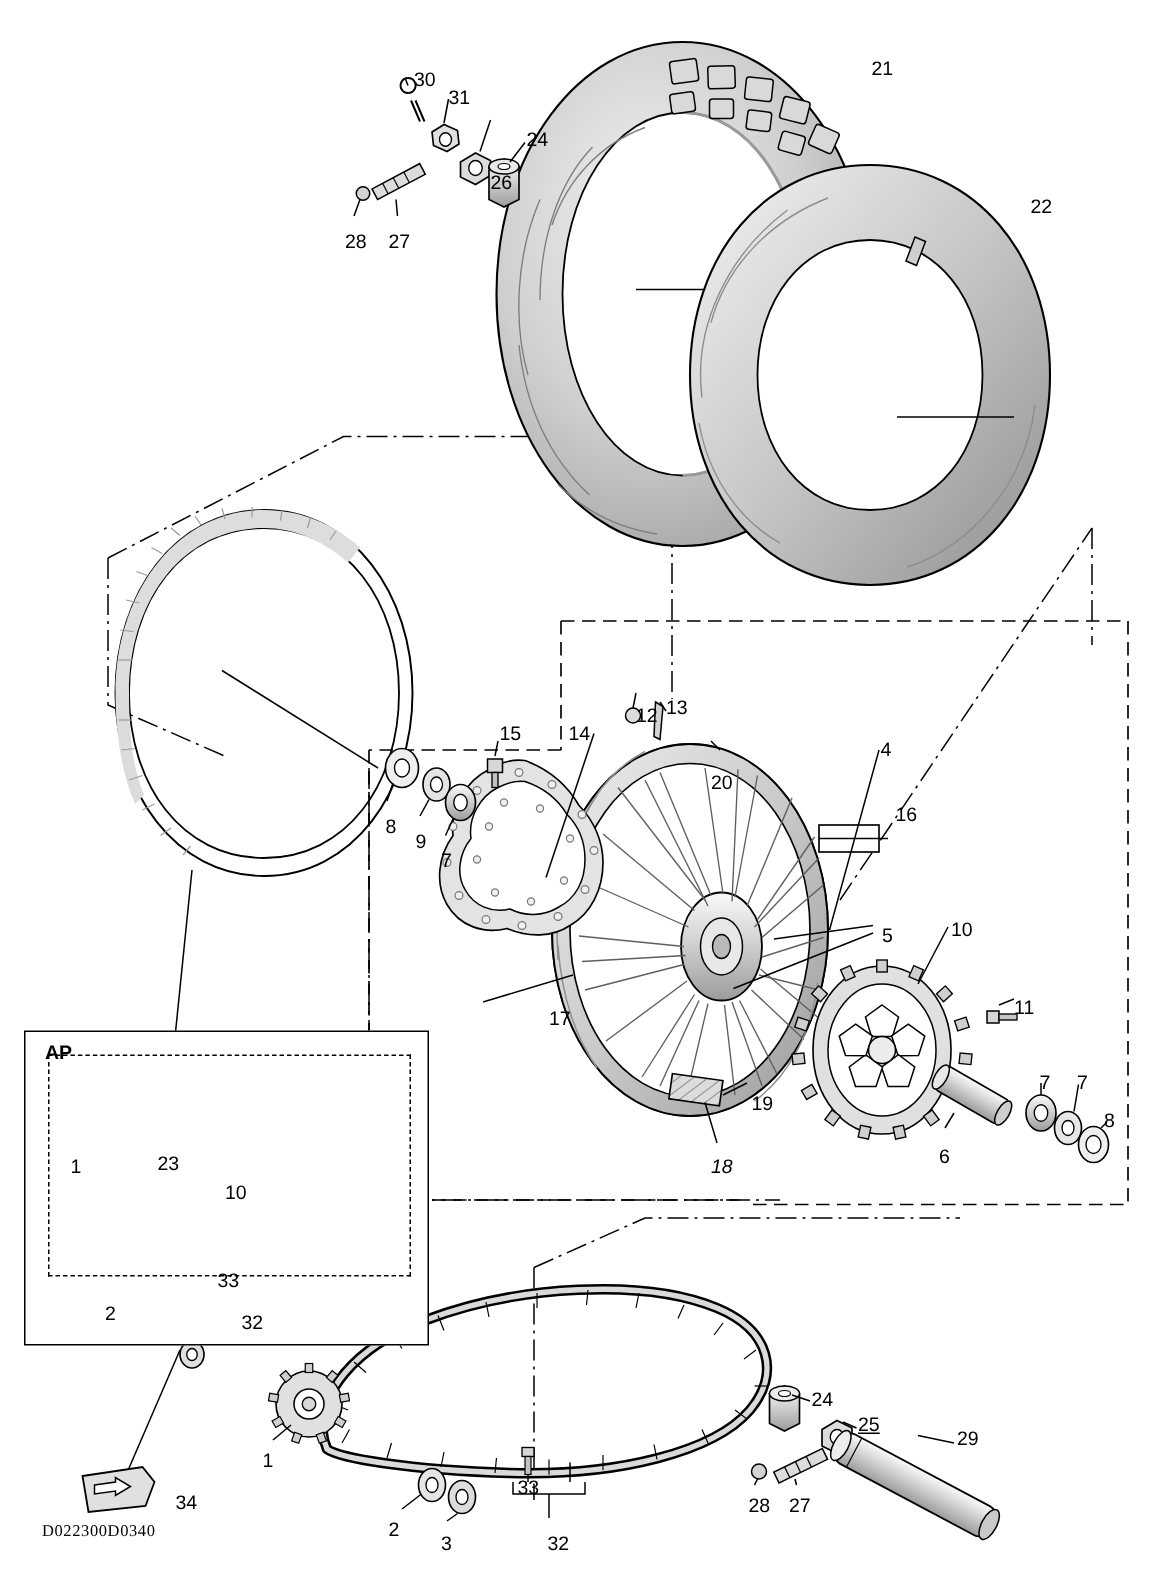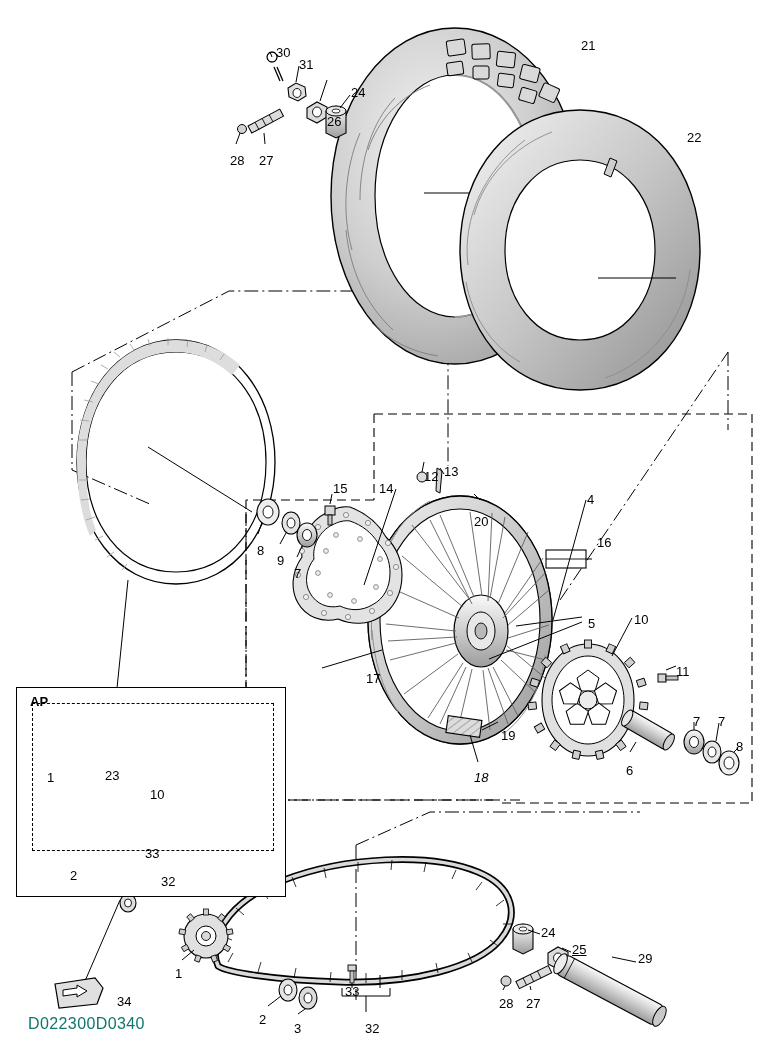--- a/index.html
+++ b/index.html
@@ -1,19 +1,19 @@
 <!DOCTYPE html>
 <html><head>
 <meta charset="utf-8">
 <style>
   html,body{margin:0;padding:0;background:#ffffff;}
   body{width:768px;height:1063px;position:relative;font-family:"Liberation Sans",sans-serif;overflow:hidden;}
   #stage{position:absolute;left:0;top:0;width:768px;height:1063px;}
   .cal{position:absolute;font-size:13px;color:#000;font-family:"Liberation Sans",sans-serif;white-space:nowrap;}
-  .partno{position:absolute;left:28px;top:1015px;font-size:16px;letter-spacing:.4px;color:#0f766e;}
+  .partno{position:absolute;left:28px;top:1015px;font-size:11px;letter-spacing:.4px;color:#000000;font-family:Liberation Serif, serif;}
   .apbox{position:absolute;left:16px;top:687px;width:268px;height:208px;border:1.4px solid #000;background:#fff;}
   .apinner{position:absolute;left:32px;top:703px;width:240px;height:146px;border:1.4px dashed #000;}
   .aplabel{position:absolute;left:30px;top:694px;font-size:13px;font-weight:bold;}
   svg{position:absolute;left:0;top:0;width:768px;height:1063px;}
 </style>
 </head>
 <body>
 
 <div id="stage">
 

